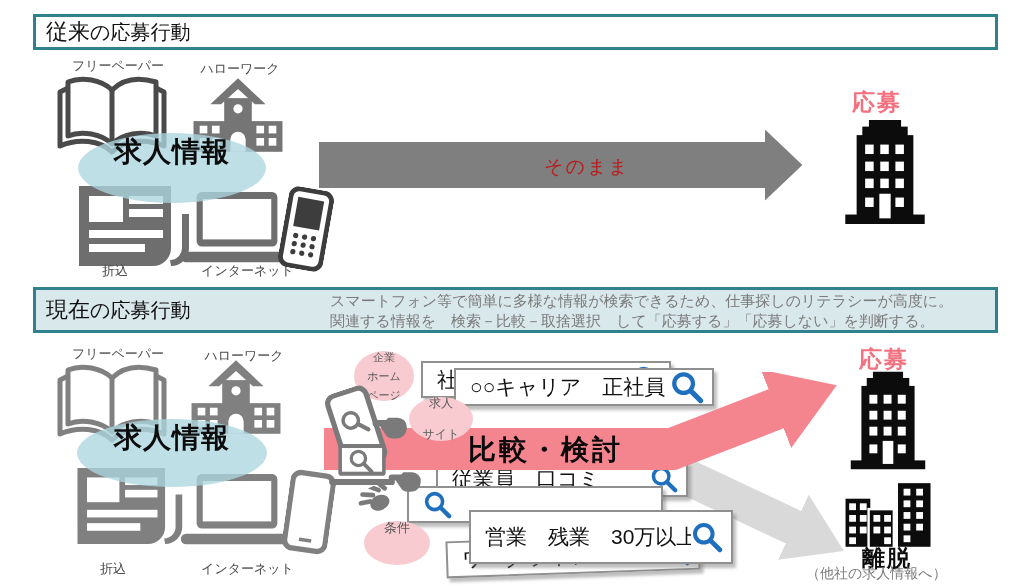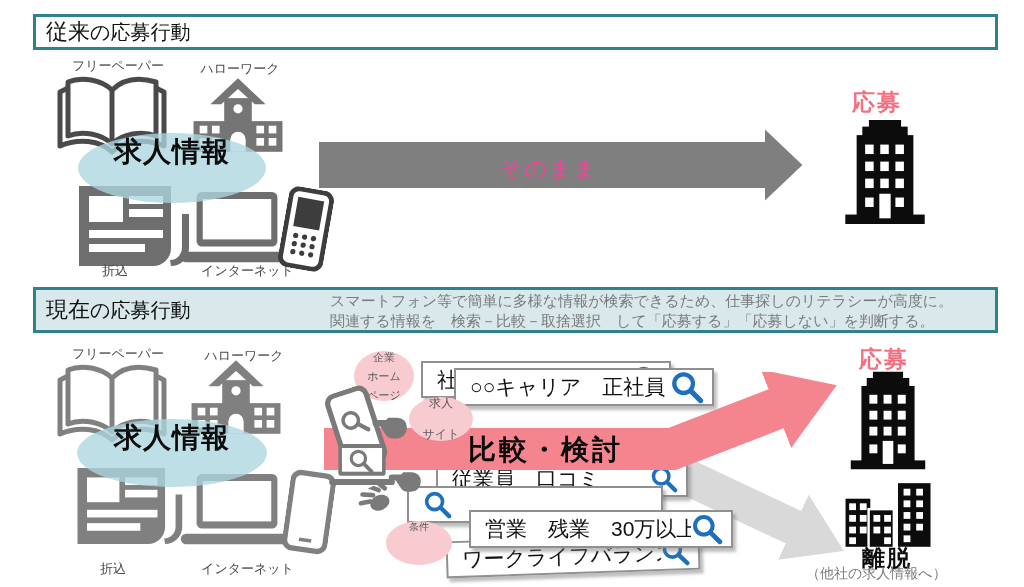--- a/index.html
+++ b/index.html
@@ -18,21 +18,21 @@
   .desc{position:absolute;left:330px;top:291px;width:665px;font-size:15px;line-height:20px;color:var(--note-gray);}
   .src-label{position:absolute;font-size:13px;color:var(--label-gray);text-align:center;white-space:nowrap;}
   .info-ellipse{position:absolute;border-radius:50%;background:var(--info-ellipse);display:flex;align-items:flex-start;justify-content:center;font-weight:bold;font-size:28px;letter-spacing:1px;color:#0c0c0c;}
   .sbox{position:absolute;background:#fff;border:2px solid var(--box-border);box-shadow:3px 4px 3px rgba(110,110,110,.45);box-sizing:border-box;display:flex;align-items:center;padding:0 8px 0 14px;font-size:21px;color:#101010;white-space:nowrap;}
   .sbox .q{flex:1;overflow:hidden;}
   .bubble{position:absolute;background:var(--pink-circle);border-radius:50%;display:flex;flex-direction:column;align-items:center;justify-content:space-between;color:#595959;line-height:1.1;text-align:center;}
   .apply{position:absolute;font-weight:bold;font-size:23px;color:var(--pink-text);letter-spacing:2px;}
   .leave{position:absolute;font-weight:bold;font-size:23px;color:#0c0c0c;letter-spacing:2px;}
   .note{position:absolute;font-size:14px;color:var(--note-gray);white-space:nowrap;}
   .compare{position:absolute;font-size:28px;font-weight:800;color:#0b0b0b;letter-spacing:3px;white-space:nowrap;}
-  .sonomama{position:absolute;font-size:22px;color:#ec4899;letter-spacing:2px;}
+  .sonomama{position:absolute;font-size:19px;color:#b91c1c;letter-spacing:2px;margin-left:44px;}
   .ic{position:absolute;}
   .c-dark{color:#4a4a4a;} .c-mid{color:#6e6e6e;} .c-school{color:#757575;} .c-phone{color:#3d3d3d;}
   .c-lite{color:#808080;} .c-dev{color:#7a7a7a;} .c-black{color:var(--building-black);} .c-blue{color:var(--magnifier-blue);}
   svg{display:block;}
 </style>
 </head>
 <body>
 
 <svg width="0" height="0" style="position:absolute">
   <defs>
@@ -257,21 +257,21 @@
     <svg class="c-blue" width="29" height="29">
         <use href="#sym-mag"></use>
       </svg>
   </div>
   <div class="sbox" style="left:446px;top:537px;width:254px;height:37px;transform:rotate(-2deg)">
     <span class="q">ワークライフバランス</span>
     <svg class="c-blue" width="29" height="29">
         <use href="#sym-mag"></use>
       </svg>
   </div>
-  <div class="sbox" style="left:469px;top:510px;width:264px;height:38px">
+  <div class="sbox" style="left:469px;top:510px;width:264px;height:54px">
     <span class="q">営業　残業　30万以上</span>
     <svg class="c-blue" width="32" height="32">
         <use href="#sym-mag"></use>
       </svg>
   </div>
   <div class="sbox" style="left:421px;top:361px;width:250px;height:37px">
     <span class="q">社名　採用</span>
     <svg class="c-blue" width="29" height="29">
         <use href="#sym-mag"></use>
       </svg>
@@ -295,21 +295,21 @@
 
   <div class="bubble" style="left:354px;top:351px;width:60px;height:50px;font-size:11px">
     <span>企業</span>
     <span>ホーム</span>
     <span>ページ</span>
   </div>
   <div class="bubble" style="left:409px;top:397px;width:64px;height:44px;font-size:12px">
     <span>求人</span>
     <span>サイト</span>
   </div>
-  <div class="bubble" style="left:386px;top:521px;width:66px;height:44px;font-size:10px">
+  <div class="bubble" style="left:364px;top:521px;width:66px;height:44px;font-size:13px">
     <span>条件</span>
   </div>
 
   <div class="abs" style="left:330px;top:387px;width:58px;height:80px;transform:rotate(-18deg)">
     <svg class="ic c-dev" style="left:0;top:0" width="52" height="80">
         <use href="#sym-smartphone"></use>
       </svg>
     <svg class="ic c-dev" style="left:12px;top:20px" width="28" height="28">
         <use href="#sym-mag"></use>
       </svg>

